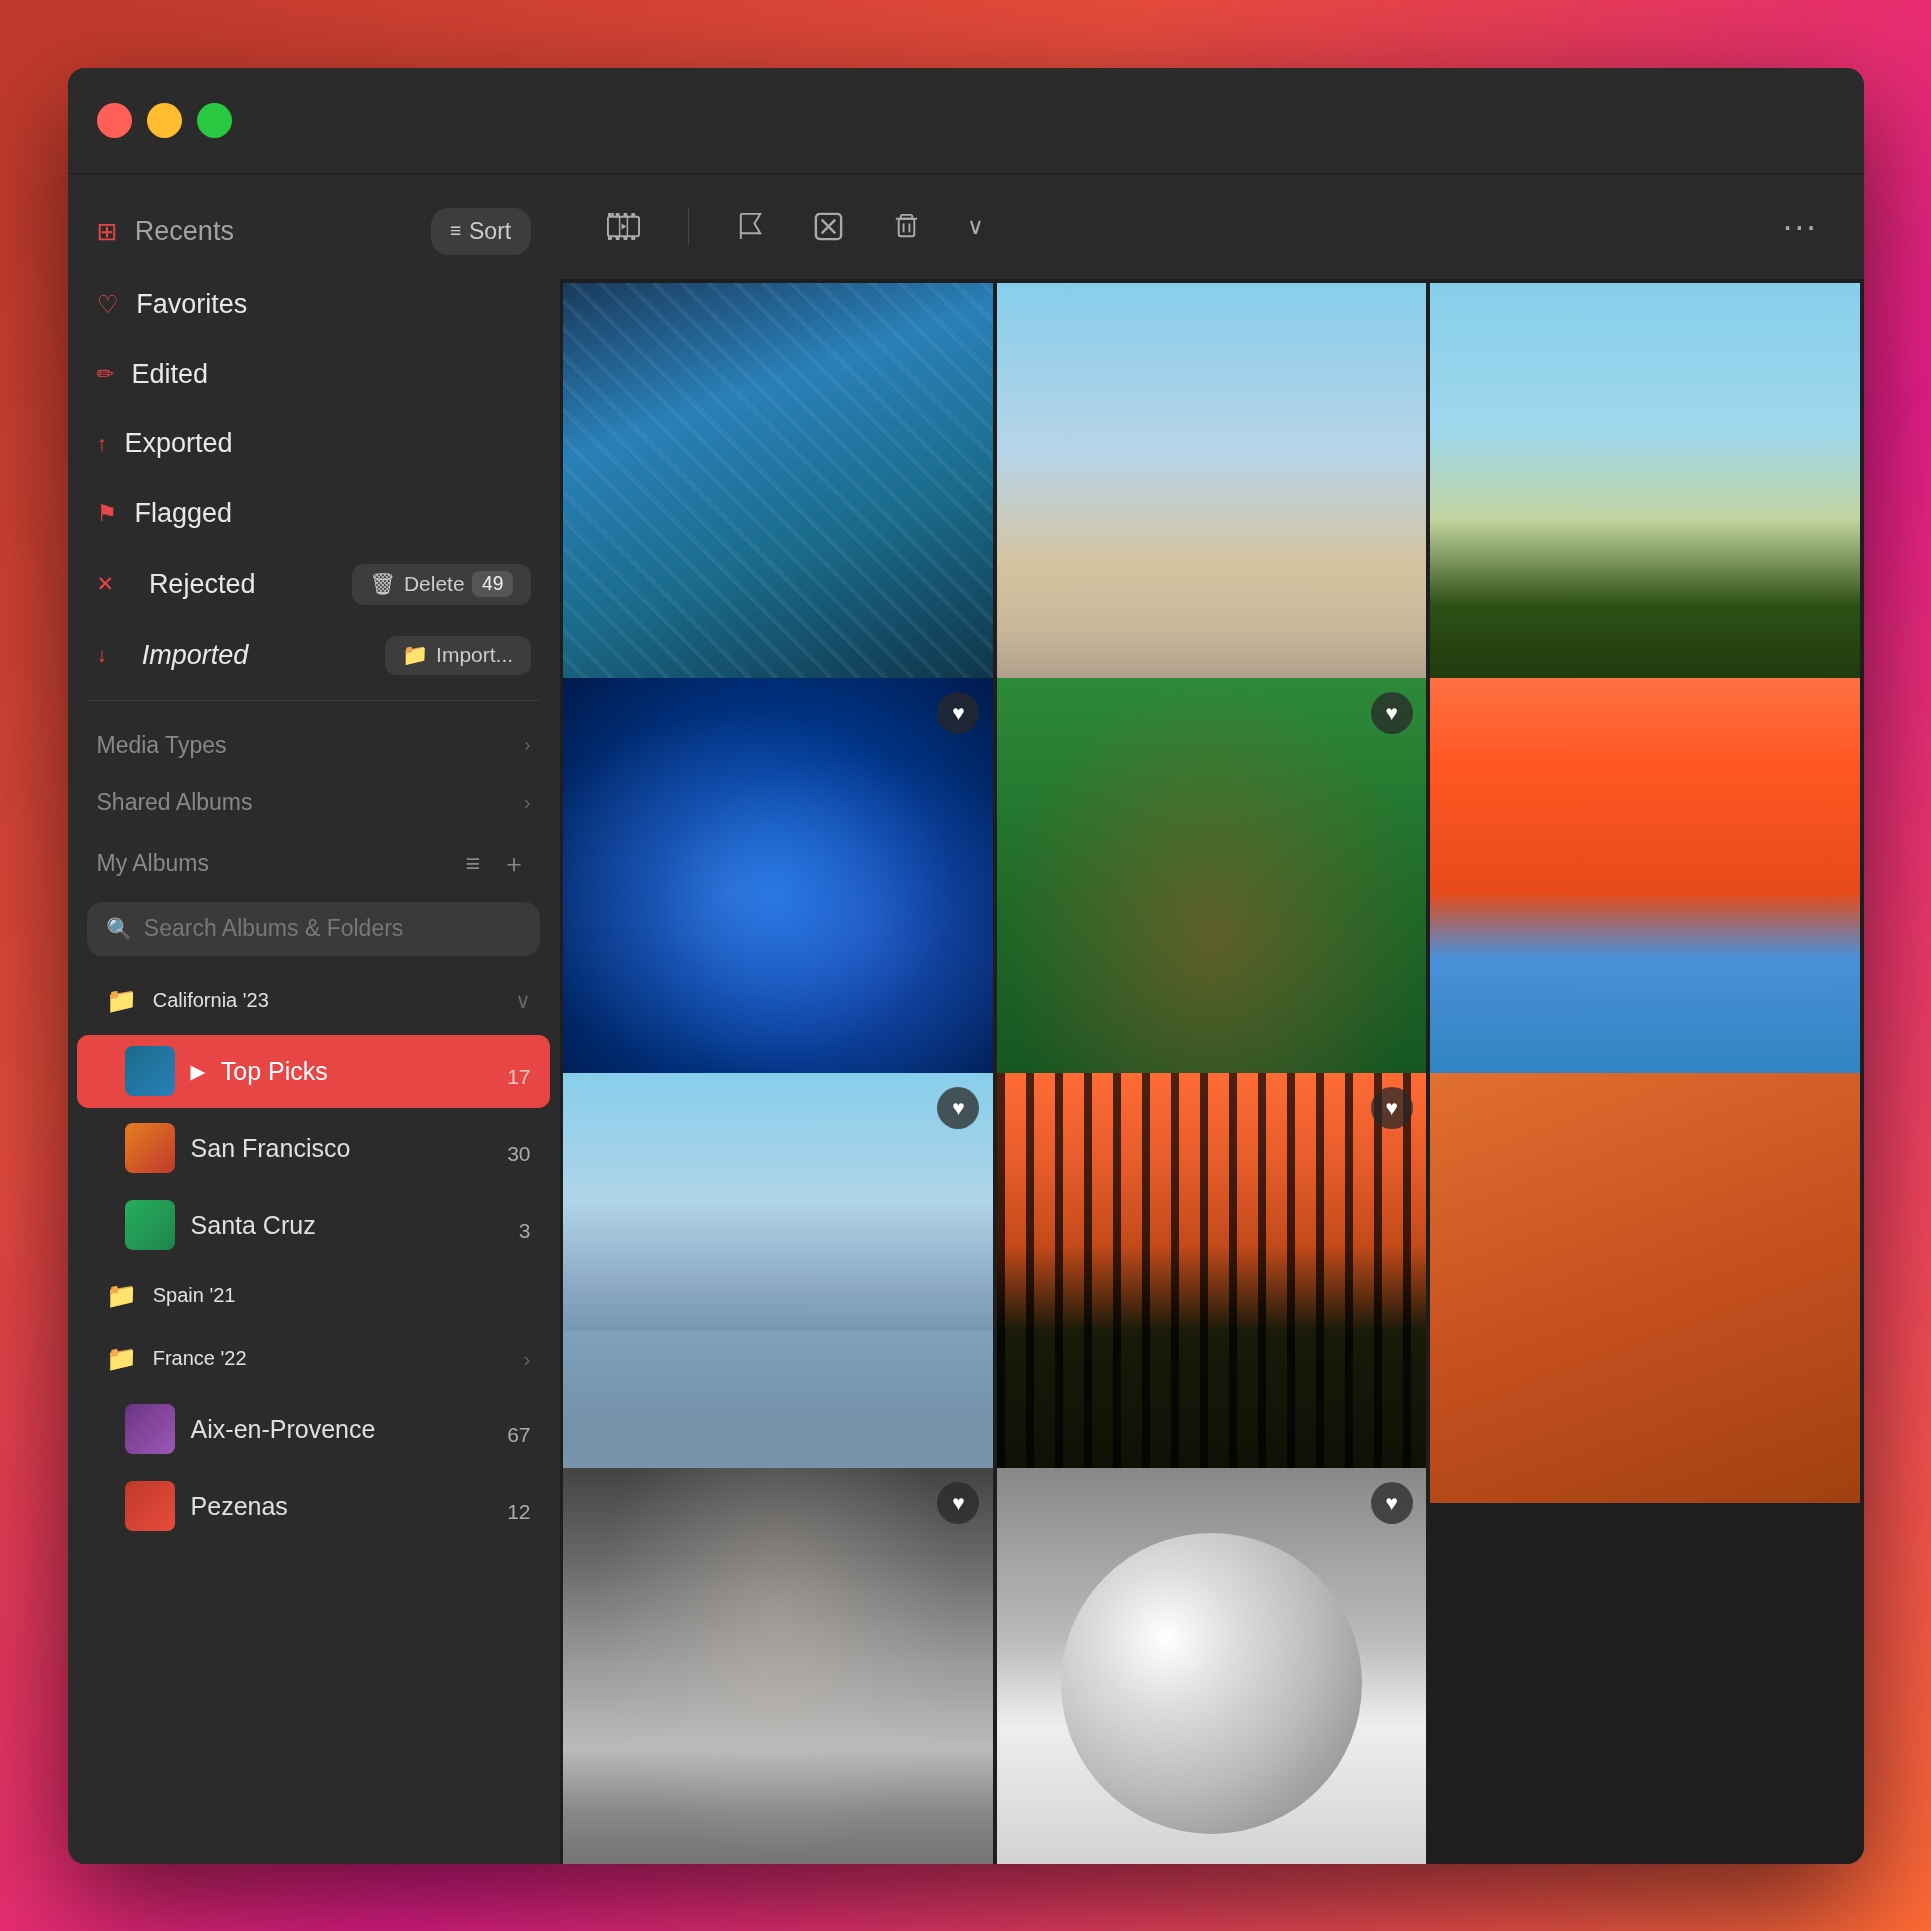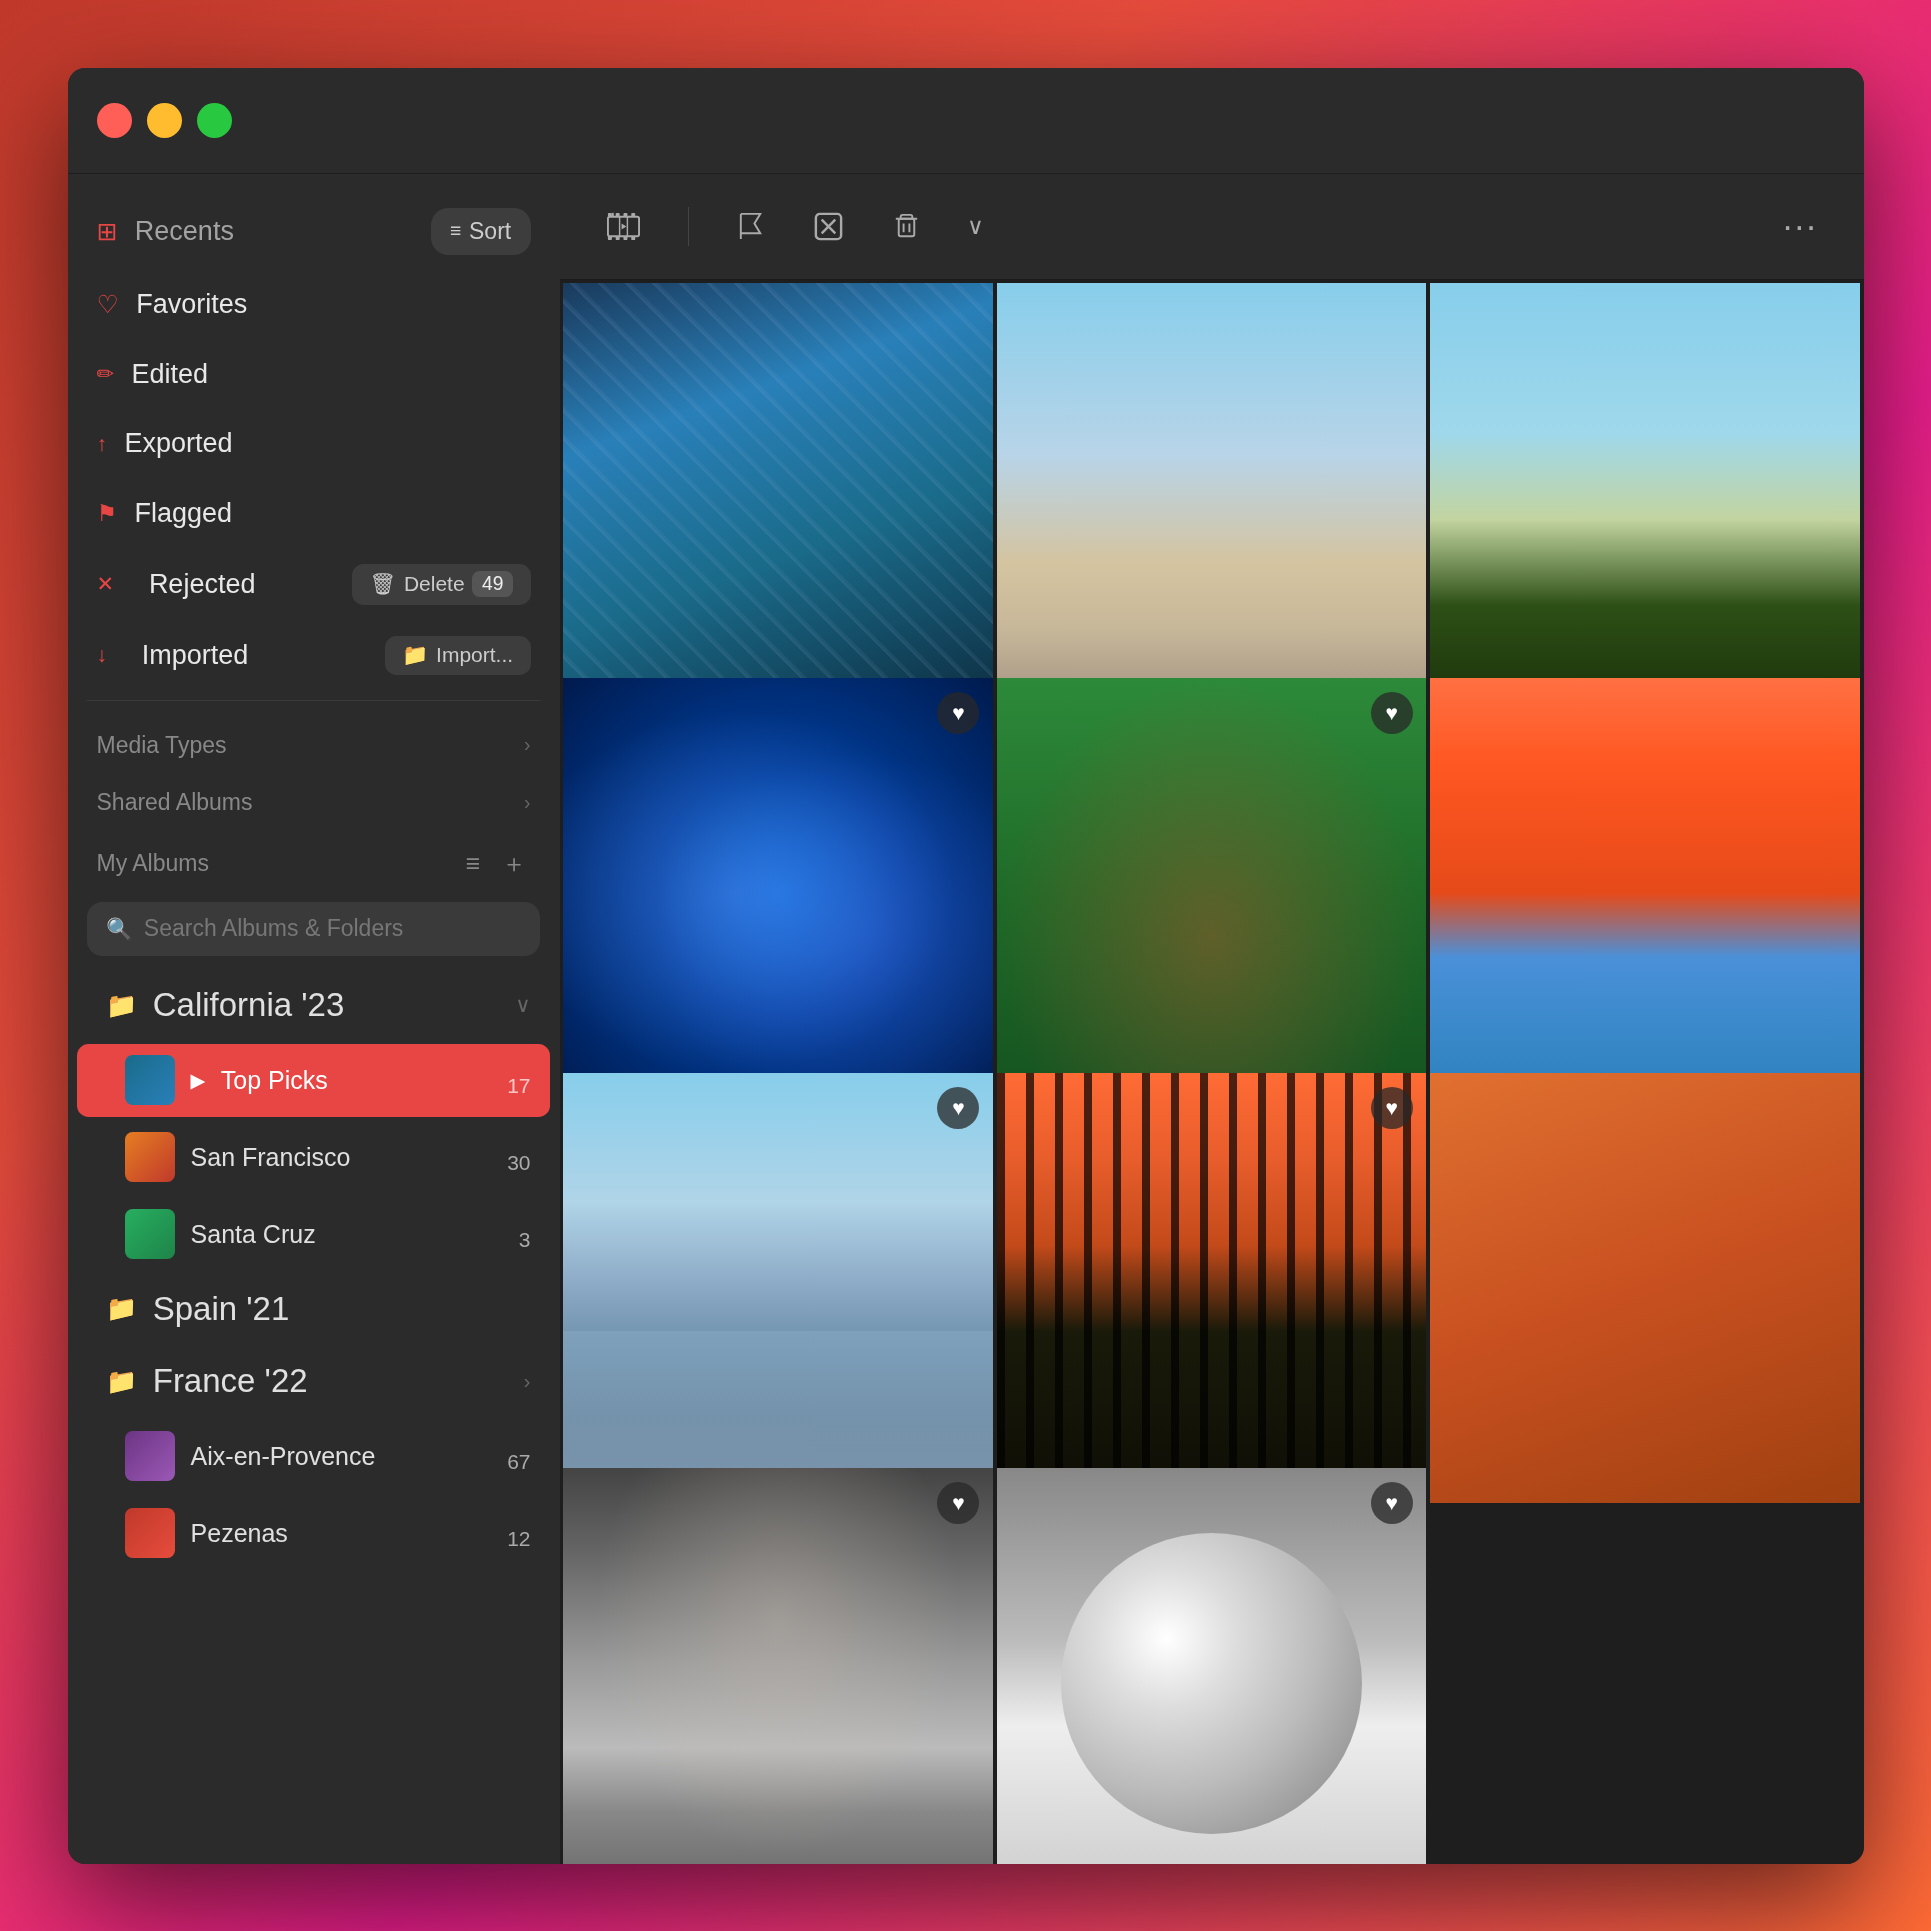--- a/index.html
+++ b/index.html
@@ -202,21 +202,21 @@
       margin: 1.9px 9.7px;
       border-radius: 9.7px;
       gap: 15.4px;
       cursor: pointer;
     }
     .folder-icon {
       font-size: 25px;
       color: #888;
     }
     .folder-label {
-      font-size: 33px;
+      font-size: 20px;
       color: #e0e0e0;
       flex: 1;
     }
     .folder-chevron {
       color: #666;
       font-size: 21px;
     }
 
     
     .album-item {
@@ -500,21 +500,21 @@
         <span style="font-size:27px;color:#e8e8e8;flex:1;">Rejected</span>
         <button class="action-btn">
           <span>🗑</span>
           <span>Delete</span>
           <span class="btn-count">49</span>
         </button>
       </div>
 
       <div class="nav-item-row" style="display:flex;align-items:center;padding:13.5px 19.3px;margin:1.9px 9.7px;border-radius:9.7px;cursor:pointer;">
         <span style="color:#e84545;font-size:21px;margin-right:17.4px;">↓</span>
-        <span style="font-size:27px;color:#e8e8e8;flex:1;">Imported</span>
+        <span style="font-size:27px;color:#e8e8e8;flex:1;font-style:italic;">Imported</span>
         <button class="action-btn">
           <span>📁</span>
           <span>Import...</span>
         </button>
       </div>
 
       <div class="sidebar-divider"></div>
 
       <div class="section-header">
         <span class="section-header-label">Media Types</span>

